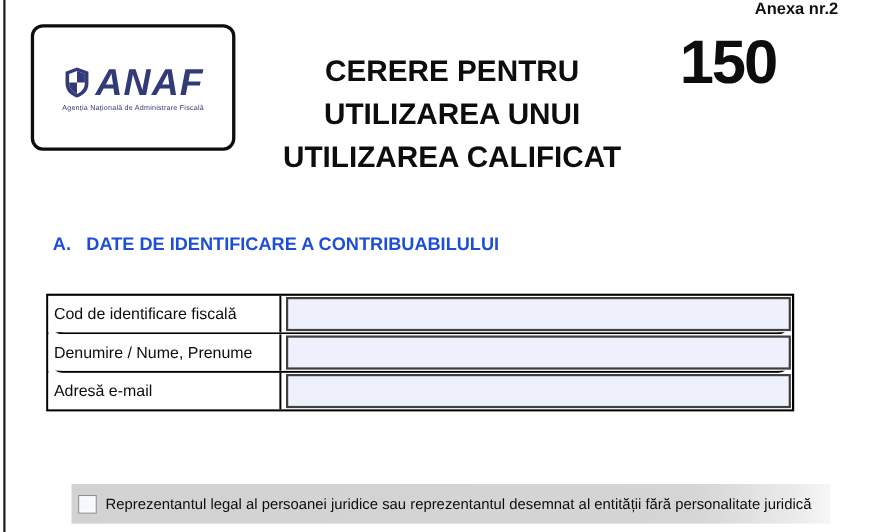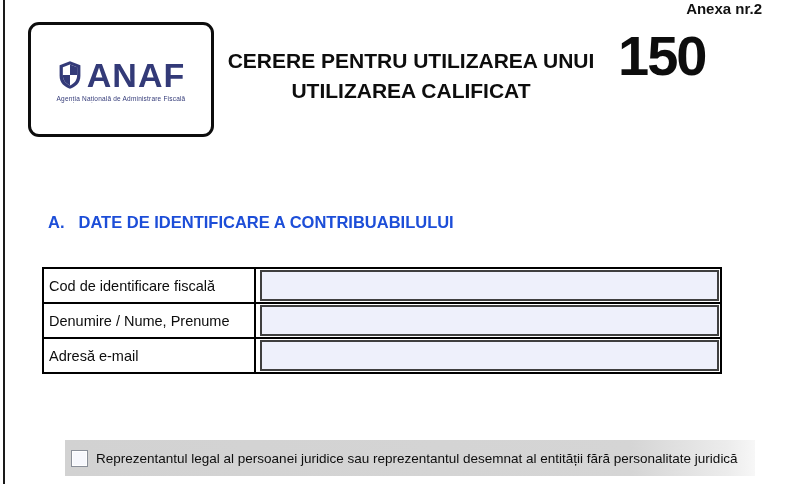--- a/index.html
+++ b/index.html
@@ -33,38 +33,39 @@
     background: #ffffff;
     display: flex;
     flex-direction: column;
     align-items: center;
     justify-content: center;
   }
   .logo-row {
     display: flex;
     align-items: center;
     gap: 4px;
+    font-style: italic;
   }
   .logo-text {
     font-size: 34px;
     font-weight: 800;
     letter-spacing: 1px;
     line-height: 1;
   }
   .logo-subtitle {
     font-size: 6.5px;
     margin-top: 3px;
     letter-spacing: 0.2px;
   }
   .form-title {
     position: absolute;
     left: 215px; top: 46px;
     width: 392px;
     text-align: center;
-    font-size: 21px;
+    font-size: 27px;
     font-weight: 800;
     color: #0d0d0d;
     line-height: 1.45;
   }
   .form-number {
     position: absolute;
     left: 618px; top: 28px;
     width: 160px;
     font-size: 56px;
     font-weight: 800;
@@ -84,20 +85,21 @@
     position: absolute;
     left: 42px; top: 267px;
     width: 676px;
     border: 2px solid #000000;
     background: #ffffff;
   }
   .id-row {
     display: flex;
     height: 33px;
     border-bottom: 2px solid #000000;
+    border-radius: 14px;
   }
   .id-row:last-child { border-bottom: none; }
   .id-label {
     width: 205px;
     flex: 0 0 205px;
     border-right: 2px solid #000000;
     font-size: 14.5px;
     color: #0d0d0d;
     display: flex;
     align-items: center;

